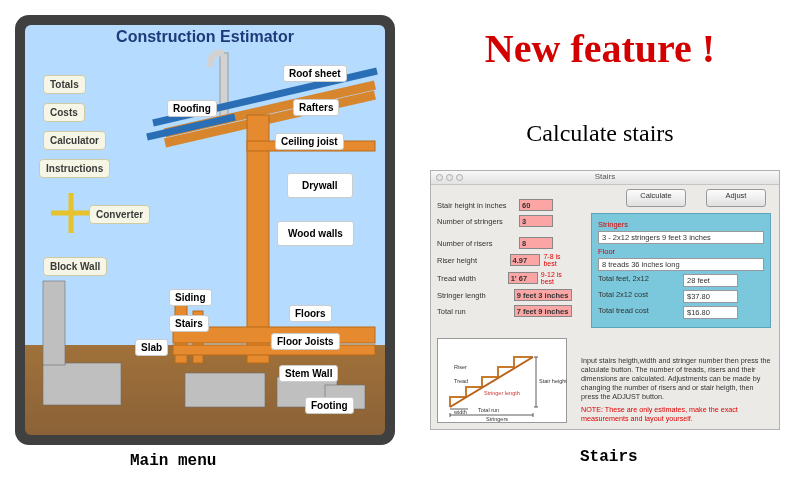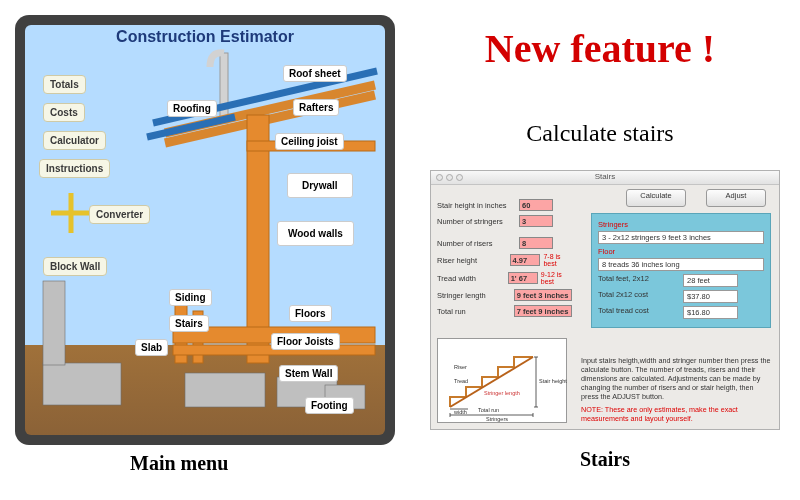--- a/index.html
+++ b/index.html
@@ -59,24 +59,24 @@
     background: #fff;
     border: 1px solid #ccc;
     font-size: 10px;
     padding: 2px 5px;
     border-radius: 3px;
     font-weight: bold;
     cursor: pointer;
   }
   .caption {
     position: absolute;
-    font-family: Liberation Serif, serif;
+    font-family: Liberation Mono, monospace;
     font-weight: bold;
     color: #000;
-    font-size: 20px;
+    font-size: 16px;
   }
   .headline {
     position: absolute;
     top: 25px; left: 420px; right: 20px;
     text-align: center;
     font-family: 'Comic Sans MS', cursive;
     font-size: 40px;
     color: #d30000;
     font-weight: bold;
   }

